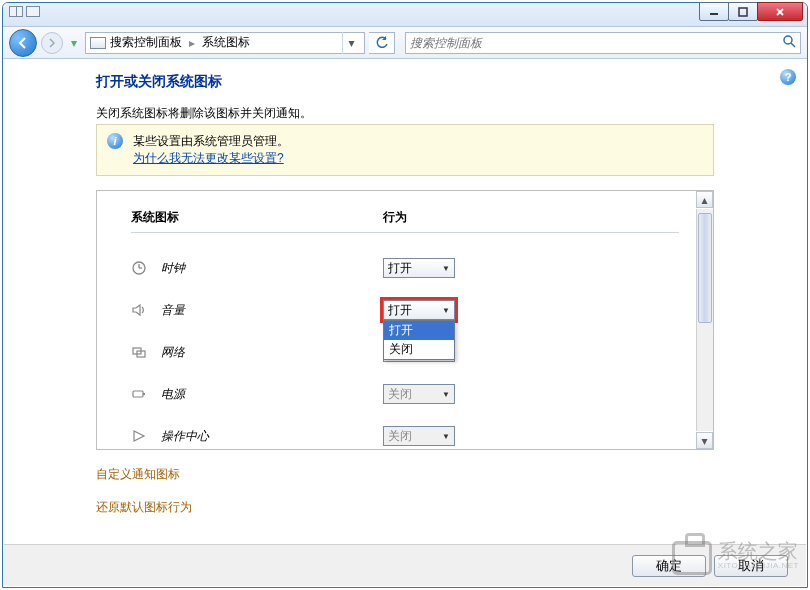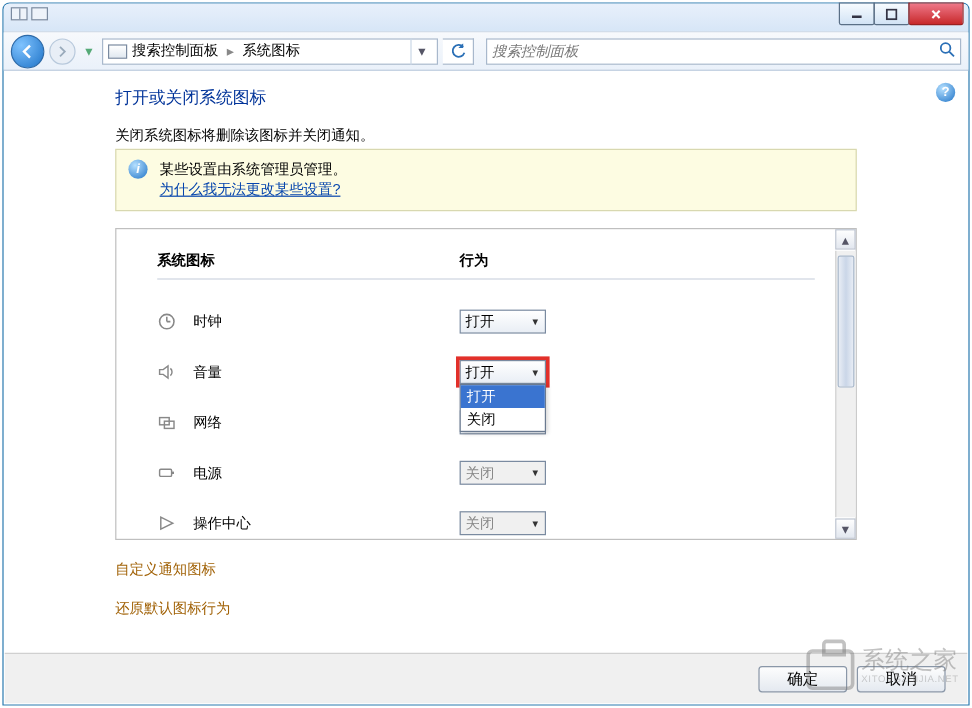--- a/index.html
+++ b/index.html
@@ -30,42 +30,42 @@
 .addr-drop { width: 18px; height: 22px; border-left: 1px solid #cbd7e6; display: flex; align-items: center; justify-content: center; margin-left: auto; color: #556; }
 .refresh { width: 26px; height: 22px; border: 1px solid #a8b8cc; border-left: none; background: #fff; display: flex; align-items: center; justify-content: center; color: #2a6fb6; }
 .searchbox { flex: 1; height: 22px; border: 1px solid #a8b8cc; background: #fff; margin-left: 6px; display: flex; align-items: center; padding: 0 4px; }
 .searchbox input { border: none; outline: none; flex: 1; font-size: 12px; color: #888; font-style: italic; background: transparent; }
 .searchbox .s-icon { color: #2a6fb6; }
 
 
 .content { position: absolute; top: 58px; left: 1px; right: 1px; bottom: 44px; padding: 12px 92px 0 92px; overflow: hidden; }
 .help-icon { position: absolute; right: 10px; top: 8px; width: 16px; height: 16px; border-radius: 50%; background: radial-gradient(circle at 35% 30%, #b5e0ff, #1f73c7); display: flex; align-items: center; justify-content: center; color: #fff; font-size: 11px; font-weight: bold; }
 
-h1 { color: #003399; font-size: 14px; font-weight: normal; margin-bottom: 14px; }
+h1 { color: #003399; font-size: 14px; font-weight: bold; margin-bottom: 14px; }
 .subtitle { color: #000; font-size: 12px; margin-bottom: 2px; }
 
 .admin-notice { background: #fdfce2; border: 1px solid #d8d8b0; padding: 8px 10px; display: flex; gap: 10px; align-items: flex-start; margin-bottom: 14px; }
 .admin-notice .info-icon { width: 16px; height: 16px; border-radius: 50%; background: radial-gradient(circle at 35% 30%, #b5e0ff, #1f73c7); flex-shrink: 0; display: flex; align-items: center; justify-content: center; color: #fff; font-size: 11px; font-style: italic; font-weight: bold; }
 .admin-notice .link { color: #0645ad; text-decoration: underline; cursor: pointer; }
 
 .settings-box { border: 1px solid #bfbfbf; position: relative; height: 260px; }
 .settings-scroll { position: absolute; right: 0; top: 18px; bottom: 18px; width: 17px; background: #f0f0f0; border-left: 1px solid #d0d0d0; }
 .settings-scroll .arrow { height: 17px; background: linear-gradient(#fefefe, #e2e7ef); border: 1px solid #bcc4d0; display: flex; align-items: center; justify-content: center; color: #556; position: absolute; width: 17px; left: -1px; }
 .settings-scroll .arrow.up { top: -18px; }
 .settings-scroll .arrow.down { bottom: -18px; }
 .settings-scroll .thumb { position: absolute; left: 1px; right: 1px; top: 4px; height: 110px; background: linear-gradient(90deg, #e8edf5, #cad6e8, #e8edf5); border: 1px solid #a8b8cc; border-radius: 2px; }
 
 .settings-inner { padding: 18px 34px 12px 34px; }
 .settings-header { display: flex; border-bottom: 1px solid #ced5e0; padding-bottom: 6px; margin-bottom: 14px; }
 .settings-header .col1 { width: 252px; font-weight: bold; }
 .settings-header .col2 { font-weight: bold; }
 
 .setting-row { display: flex; align-items: center; height: 42px; }
 .setting-row .icon-cell { width: 30px; color: #666; display: flex; }
-.setting-row .label-cell { width: 222px; }
+.setting-row .label-cell { width: 222px; font-style: italic; }
 .setting-row .action-cell { position: relative; border-radius: 10px; }
 
 .combo { width: 72px; height: 20px; border: 1px solid #7a8aa0; background: linear-gradient(#fff, #e9eef5); display: flex; align-items: center; padding: 0 4px; font-size: 12px; position: relative; }
 .combo.disabled { color: #888; background: #f0f0f0; }
 .combo .tri { margin-left: auto; color: #333; font-size: 8px; }
 .combo.highlighted { outline: 3px solid #e2302a; outline-offset: 0; }
 
 .dropdown-menu { position: absolute; top: 20px; left: 0; width: 72px; border: 1px solid #6a7a90; background: #fff; z-index: 10; box-shadow: 2px 2px 4px rgba(0,0,0,0.2); }
 .dropdown-menu .dd-item { padding: 1px 5px; font-size: 12px; }
 .dropdown-menu .dd-item.sel { background: #3a74d0; color: #fff; }

